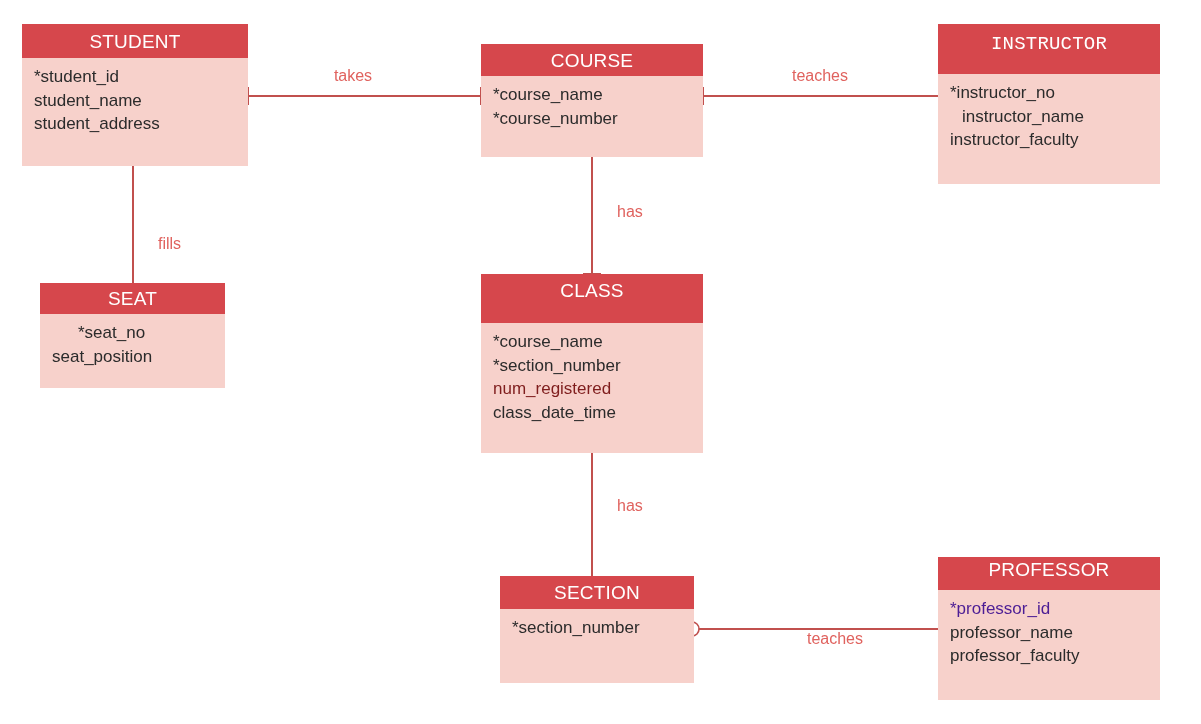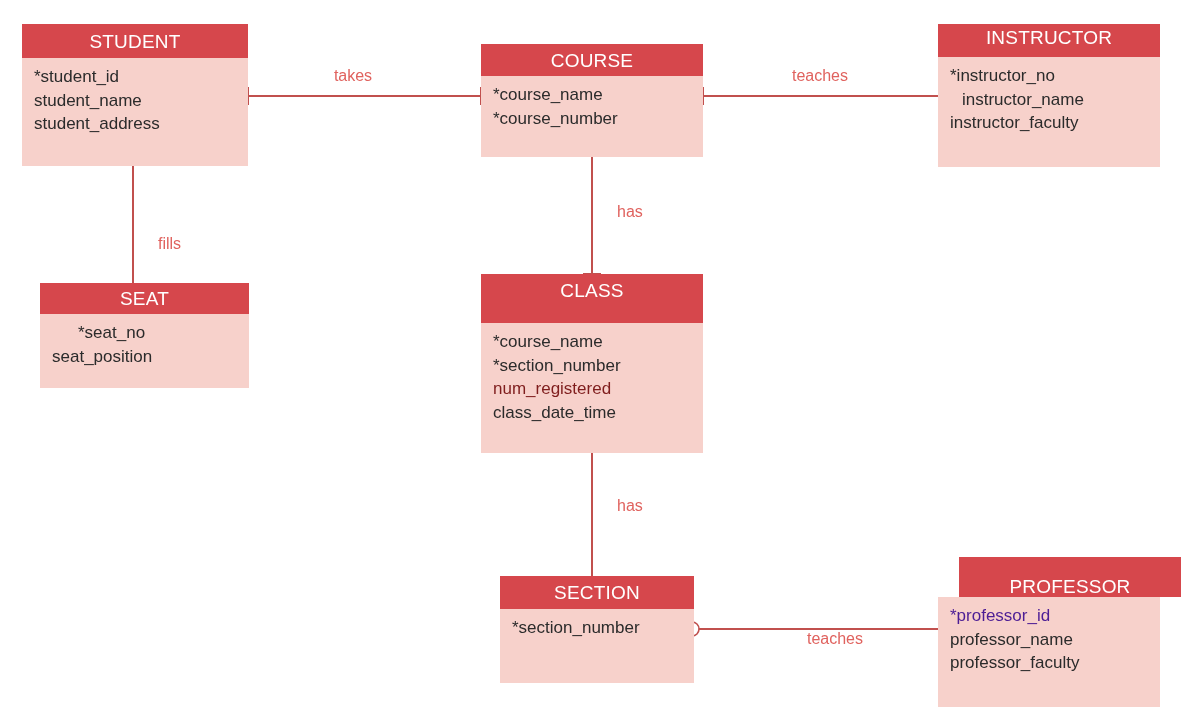--- a/index.html
+++ b/index.html
@@ -158,28 +158,28 @@
       </div>
     </div>
     <div class="entity" style="left: 481px; top: 44px; width: 222px; height: 113px;">
       <div class="entity-header" style="background: rgb(214, 71, 76); color: rgb(255, 255, 255); height: 32px; padding: 6.5px 4px;">COURSE</div>
       <div class="entity-body" style="background: rgb(247, 209, 203); height: 81px;">
         <div class="attr" style="color: rgb(43, 43, 43);">*course_name</div>
         <div class="attr" style="color: rgb(43, 43, 43);">*course_number</div>
       </div>
     </div>
     <div class="entity" style="left: 938px; top: 24px; width: 222px; height: 143px;">
-      <div class="entity-header" style="background: rgb(214, 71, 76); color: rgb(255, 255, 255); height: 33px; padding: 4px 4px;">INSTRUCTOR</div>
+      <div class="entity-header" style="background: rgb(214, 71, 76); color: rgb(255, 255, 255); height: 50px; padding: 11px 4px; font-family: Liberation Mono, monospace;">INSTRUCTOR</div>
       <div class="entity-body" style="background: rgb(247, 209, 203); height: 110px;">
         <div class="attr" style="color: rgb(43, 43, 43);">*instructor_no</div>
         <div class="attr" style="color: rgb(43, 43, 43); margin-left: 12px;">instructor_name</div>
         <div class="attr" style="color: rgb(43, 43, 43);">instructor_faculty</div>
       </div>
     </div>
-    <div class="entity" style="left: 40px; top: 283px; width: 209px; height: 105px;">
+    <div class="entity" style="left: 40px; top: 283px; width: 185px; height: 105px;">
       <div class="entity-header" style="background: rgb(214, 71, 76); color: rgb(255, 255, 255); height: 31px; padding: 6px 4px;">SEAT</div>
       <div class="entity-body" style="background: rgb(247, 209, 203); height: 74px;">
         <div class="attr" style="color: rgb(43, 43, 43); margin-left: 26px;">*seat_no</div>
         <div class="attr" style="color: rgb(43, 43, 43);">seat_position</div>
       </div>
     </div>
     <div class="entity" style="left: 481px; top: 274px; width: 222px; height: 163px;">
       <div class="entity-header" style="background: rgb(214, 71, 76); color: rgb(255, 255, 255); height: 49px; padding: 7px 4px;">CLASS</div>
       <div class="entity-body" style="background: rgb(247, 209, 203); height: 130px;">
         <div class="attr" style="color: rgb(43, 43, 43);">*course_name</div>
@@ -188,21 +188,21 @@
         <div class="attr" style="color: rgb(43, 43, 43);">class_date_time</div>
       </div>
     </div>
     <div class="entity" style="left: 500px; top: 576px; width: 194px; height: 107px;">
       <div class="entity-header" style="background: rgb(214, 71, 76); color: rgb(255, 255, 255); height: 33px; padding: 7px 4px;">SECTION</div>
       <div class="entity-body" style="background: rgb(247, 209, 203); height: 74px;">
         <div class="attr" style="color: rgb(43, 43, 43);">*section_number</div>
       </div>
     </div>
     <div class="entity" style="left: 938px; top: 557px; width: 222px; height: 143px;">
-      <div class="entity-header" style="background: rgb(214, 71, 76); color: rgb(255, 255, 255); height: 33px; padding: 20px 4px; margin-left: 21px;">PROFESSOR</div>
+      <div class="entity-header" style="background: rgb(214, 71, 76); color: rgb(255, 255, 255); height: 33px; padding: 3px 4px;">PROFESSOR</div>
       <div class="entity-body" style="background: rgb(247, 209, 203); height: 110px;">
         <div class="attr" style="color: #4c1d95;">*professor_id</div>
         <div class="attr" style="color: rgb(43, 43, 43);">professor_name</div>
         <div class="attr" style="color: rgb(43, 43, 43);">professor_faculty</div>
       </div>
     </div>
     <div class="rel-label" style="color: rgb(224, 98, 94); left: 353px; top: 84px; transform: translate(-50%, -100%);">takes</div>
     <div class="rel-label" style="color: rgb(224, 98, 94); left: 820px; top: 84px; transform: translate(-50%, -100%);">teaches</div>
     <div class="rel-label" style="color: rgb(224, 98, 94); left: 158px; top: 244px; transform: translate(0px, -50%);">fills</div>
     <div class="rel-label" style="color: rgb(224, 98, 94); left: 617px; top: 212px; transform: translate(0px, -50%);">has</div>

